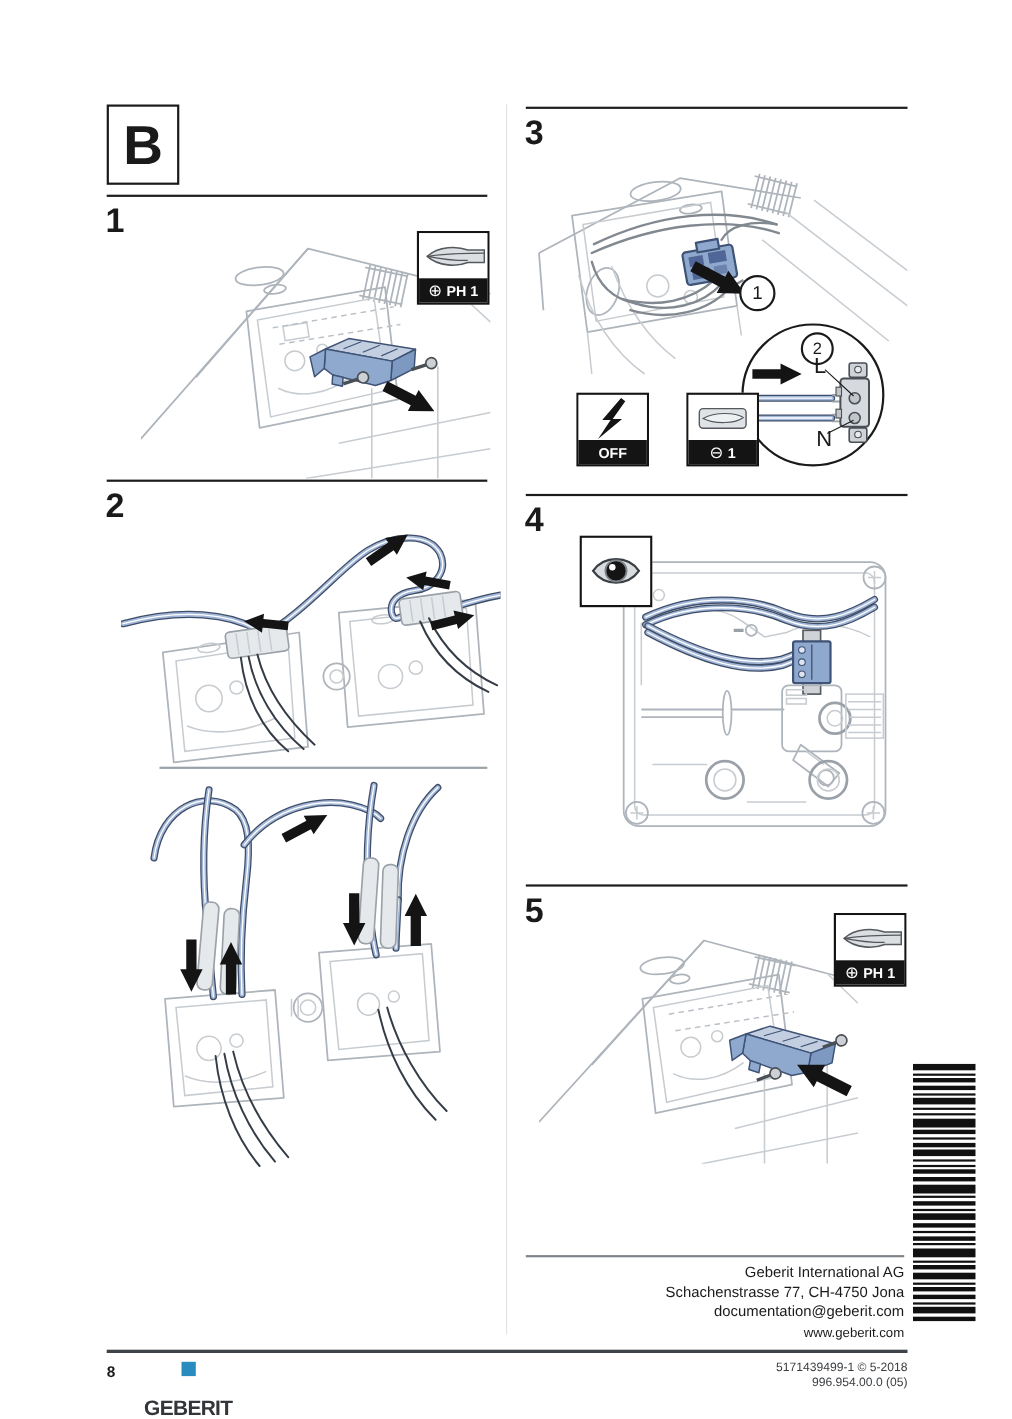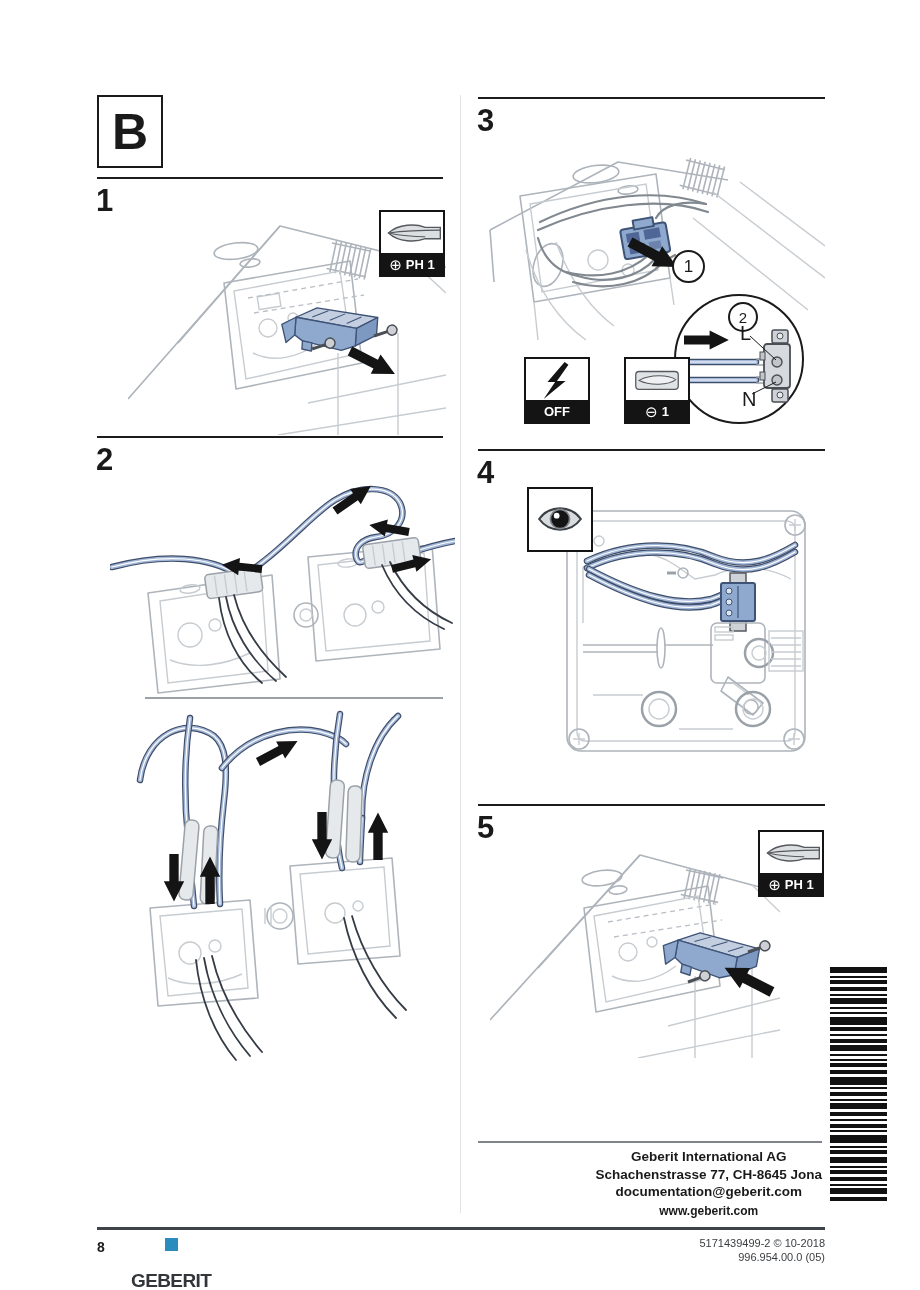--- a/index.html
+++ b/index.html
@@ -16,21 +16,21 @@
   .badge{position:absolute;width:62px;border:2px solid #141414;background:#fff;z-index:4;}
   .badge .art{height:41px;display:flex;align-items:center;justify-content:center;background:#fff;}
   .badge .bar{height:22px;background:#141414;color:#fff;font-weight:bold;font-size:13px;
         display:flex;align-items:center;justify-content:center;gap:4px;}
   .badge .glyph{font-size:15px;font-weight:normal;line-height:1;}
   .circled{position:absolute;border:2px solid #1a1a1a;border-radius:50%;background:#fff;
         display:flex;align-items:center;justify-content:center;z-index:3;font-weight:normal;}
   #inset-circle{position:absolute;left:674px;top:294px;width:126px;height:126px;border:2px solid #1a1a1a;
         border-radius:50%;background:#fff;z-index:2;}
   .inlabel{position:absolute;font-size:20px;z-index:3;}
-  .addr{position:absolute;right:98px;top:1148px;text-align:center;font-weight:bold;
+  .addr{position:absolute;right:98px;top:1148px;text-align:right;font-weight:normal;
         font-size:13.5px;line-height:17.5px;}
   .addr .site{font-size:12px;padding-top:2px;}
   .pagenum{position:absolute;left:97px;top:1239px;font-size:14px;font-weight:bold;}
   .logo{position:absolute;left:131px;top:1238px;display:flex;align-items:center;gap:19px;flex-direction:column;}
   .logo .sq{width:13px;height:13px;}
   .logo .txt{font-weight:bold;font-size:19px;letter-spacing:-0.6px;color:#323539;}
   .footer-right{position:absolute;right:95px;top:1237px;text-align:right;font-size:11px;
         line-height:13.5px;color:#3a3d40;}
   #barcode{position:absolute;left:830px;top:967px;width:57px;height:244px;overflow:hidden;}
   svg{position:absolute;}
@@ -454,21 +454,21 @@
       </svg>
     </div>
     <div class="bar">
       <span class="glyph">⊕</span>
       <span>PH 1</span>
     </div>
   </div>
 
   <div class="addr">
     <div>Geberit International AG</div>
-    <div>Schachenstrasse 77, CH-8645 Jona</div>
+    <div>Schachenstrasse 77, CH-4750 Jona</div>
     <div>documentation@geberit.com</div>
     <div class="site">www.geberit.com</div>
   </div>
 
   <div id="barcode">
       <div style="height: 6px; margin-bottom: 2.7px; background: rgb(17, 17, 17);"></div>
       <div style="height: 2px; margin-bottom: 2.7px; background: rgb(17, 17, 17);"></div>
       <div style="height: 4px; margin-bottom: 2.7px; background: rgb(17, 17, 17);"></div>
       <div style="height: 4px; margin-bottom: 2.7px; background: rgb(17, 17, 17);"></div>
       <div style="height: 2px; margin-bottom: 2.7px; background: rgb(17, 17, 17);"></div>
@@ -504,17 +504,17 @@
       <div style="height: 6px; margin-bottom: 2.7px; background: rgb(17, 17, 17);"></div>
       <div style="height: 4px; margin-bottom: 2.7px; background: rgb(17, 17, 17);"></div>
     </div>
 
   <div class="pagenum">8</div>
   <div class="logo">
     <span class="sq" style="background: rgb(42, 140, 190);"></span>
     <span class="txt">GEBERIT</span>
   </div>
   <div class="footer-right">
-    <div>5171439499-2 © 10-2018</div>
+    <div>5171439499-1 © 5-2018</div>
     <div>996.954.00.0 (05)</div>
   </div>
 
 </div>
 
 </body></html>

